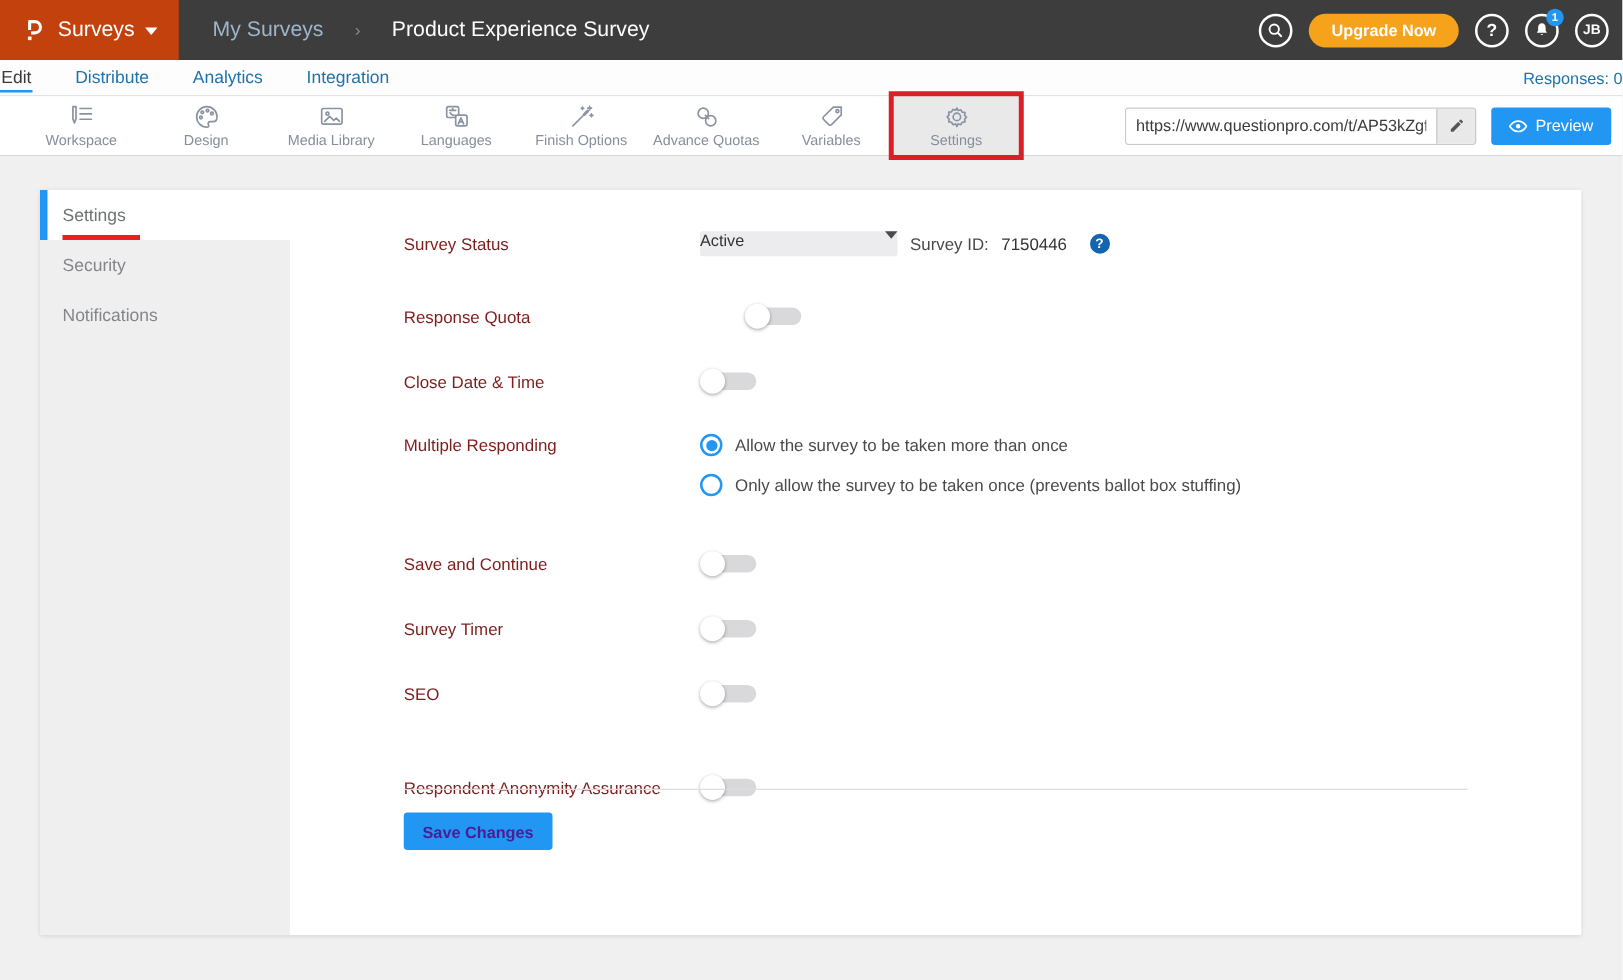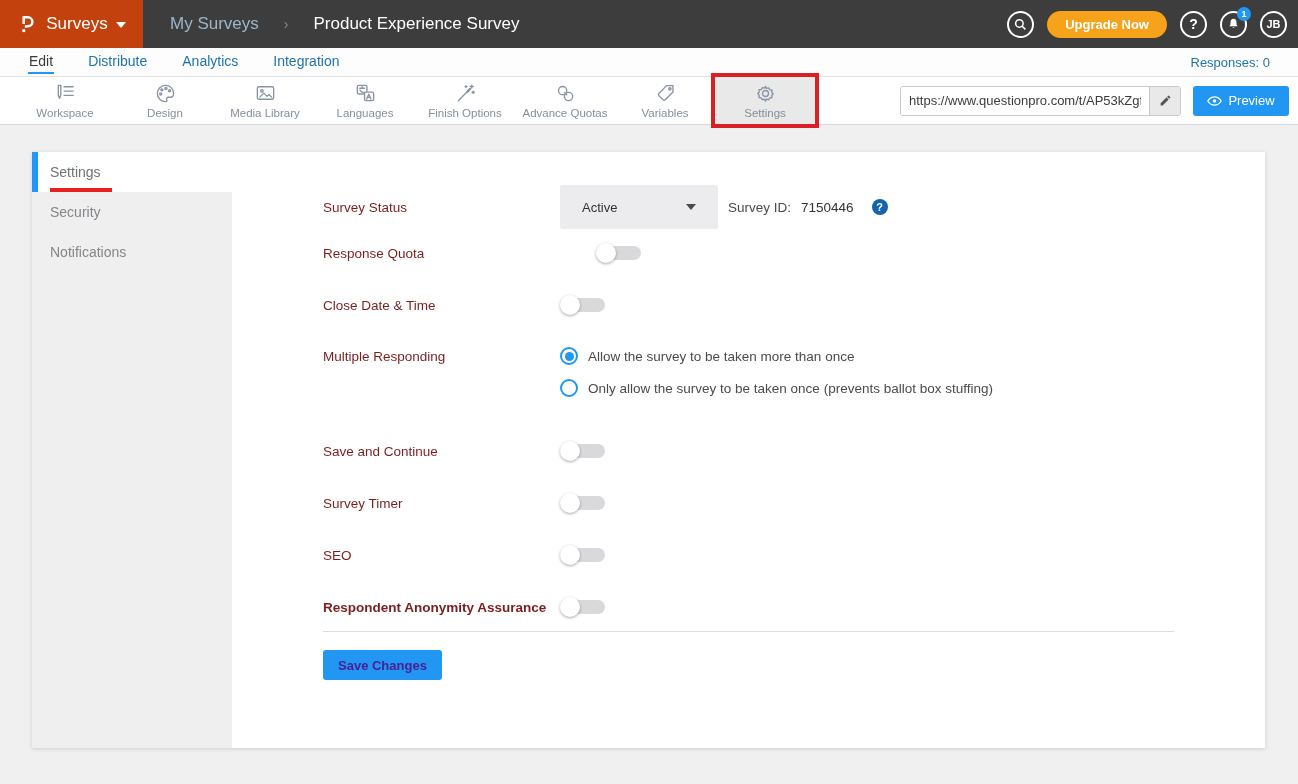--- a/index.html
+++ b/index.html
@@ -14,21 +14,21 @@
   .crumbs { display:flex; align-items:center; margin-left:27px; gap:25px; }
   .crumb-parent { color:#9db5ca; font-size:17px; cursor:pointer; }
   .crumb-sep { color:#8a8a8a; font-size:14px; }
   .crumb-current { color:#fdfdfd; font-size:17px; }
   .hdr-right { margin-left:auto; display:flex; align-items:center; gap:13px; padding-right:11px; }
   .circ-btn { width:27px; height:27px; border:2px solid #fff; border-radius:50%; display:flex; align-items:center; justify-content:center; color:#fff; font-size:14px; font-weight:bold; cursor:pointer; position:relative; background:transparent; }
   .upgrade-btn { height:27px; padding:0 18px; background:#f7a21b; border:none; border-radius:14px; color:#fff; font-size:13px; font-weight:bold; cursor:pointer; font-family:"Liberation Sans",sans-serif; }
   .badge { position:absolute; top:-6px; right:-6px; min-width:14px; height:14px; border-radius:7px; background:#2196f3; color:#fff; font-size:9px; font-weight:bold; display:flex; align-items:center; justify-content:center; padding:0 3px; }
 
   
-  .nav-row { height:29px; background:#fdfdfd; display:flex; align-items:center; padding:0 28px; border-bottom:1px solid #e3e3e3; }
+  .nav-row { height:29px; background:#fdfdfd; display:flex; align-items:center; padding:0 0; border-bottom:1px solid #e3e3e3; }
   .nav-tabs { display:flex; gap:33px; }
   .nav-tab { font-size:14px; color:#1e73ad; cursor:pointer; padding:4px 1px 6px; position:relative; }
   .nav-tab.active { color:#3a3a3a; }
   .nav-tab.active::after { content:""; position:absolute; left:0; right:0; bottom:1px; height:2px; background:#2196f3; }
   .responses { margin-left:auto; font-size:13px; color:#1e73ad; }
 
   
   .toolbar { height:48px; background:#fff; border-bottom:1px solid #d9d9d9; display:flex; align-items:stretch; padding-left:15px; }
   .tb-item { width:100px; display:flex; flex-direction:column; align-items:center; justify-content:center; gap:2px; cursor:pointer; }
   .tb-item svg { width:23px; height:23px; stroke:#8a93a3; fill:none; stroke-width:1.4; stroke-linecap:round; stroke-linejoin:round; }
@@ -46,21 +46,21 @@
   .side-item { height:40px; display:flex; align-items:center; padding-left:18px; font-size:14px; color:#85868a; cursor:pointer; background:#efefef; position:relative; }
   .side-item.active { background:#fff; color:#6f7275; }
   .side-bar-accent { position:absolute; left:0; top:0; width:6px; height:40px; background:#2196f3; }
   .side-underline { position:absolute; left:18px; bottom:0; width:62px; height:4px; background:#e8201f; }
   .side-fill { position:absolute; left:0; top:119px; width:200px; bottom:0; background:#efefef; }
 
   
   .form { position:absolute; left:291px; top:0; right:0; bottom:0; }
   .frow { position:absolute; left:0; display:flex; align-items:center; }
   .flabel { width:237px; font-size:13.5px; color:#7f1d1d; }
-  .select { width:158px; height:44px; background:#ececee; border-radius:2px; display:flex; align-items:center; padding:0 22px; font-size:13px; color:#333; cursor:pointer; }
+  .select { width:158px; height:20px; background:#ececee; border-radius:2px; display:flex; align-items:flex-start; padding:0 0; font-size:13px; color:#333; cursor:pointer; }
   .select .sel-caret { margin-left:auto; width:0; height:0; border-left:5px solid transparent; border-right:5px solid transparent; border-top:6px solid #4a4a4a; }
   .sid-label { margin-left:10px; font-size:13.5px; color:#4a4a4a; }
   .sid-value { margin-left:10px; font-size:13.5px; color:#333; }
   .help-dot { margin-left:18px; width:16px; height:16px; border-radius:50%; background:#1464af; color:#fff; font-size:11px; font-weight:bold; display:flex; align-items:center; justify-content:center; cursor:pointer; }
   .toggle { position:relative; width:46px; height:20px; cursor:pointer; }
   .toggle .track { position:absolute; left:5px; top:3px; width:40px; height:14px; border-radius:7px; background:#d9d9db; }
   .toggle .knob { position:absolute; left:0; top:0; width:20px; height:20px; border-radius:50%; background:#fff; box-shadow:0 1px 3px rgba(0,0,0,.35); }
   .radio-line { display:flex; align-items:center; gap:10px; cursor:pointer; }
   .radio { width:18px; height:18px; border-radius:50%; border:2px solid #2196f3; background:#fff; display:flex; align-items:center; justify-content:center; }
   .radio .dot { width:9px; height:9px; border-radius:50%; background:#2196f3; display:none; }
@@ -300,21 +300,21 @@
     </div>
 
     <div class="frow" style="top:393px;">
       <span class="flabel">SEO</span>
       <div class="toggle">
         <span class="track"></span>
           <span class="knob"></span>
       </div>
     </div>
 
-    <div class="frow" style="top:445px;font-weight:bold;">
+    <div class="frow" style="top:468px;">
       <span class="flabel">Respondent Anonymity Assurance</span>
       <div class="toggle">
         <span class="track"></span>
           <span class="knob"></span>
       </div>
     </div>
 
     <div class="divider"></div>
 
     <button class="save-btn">Save Changes</button>

